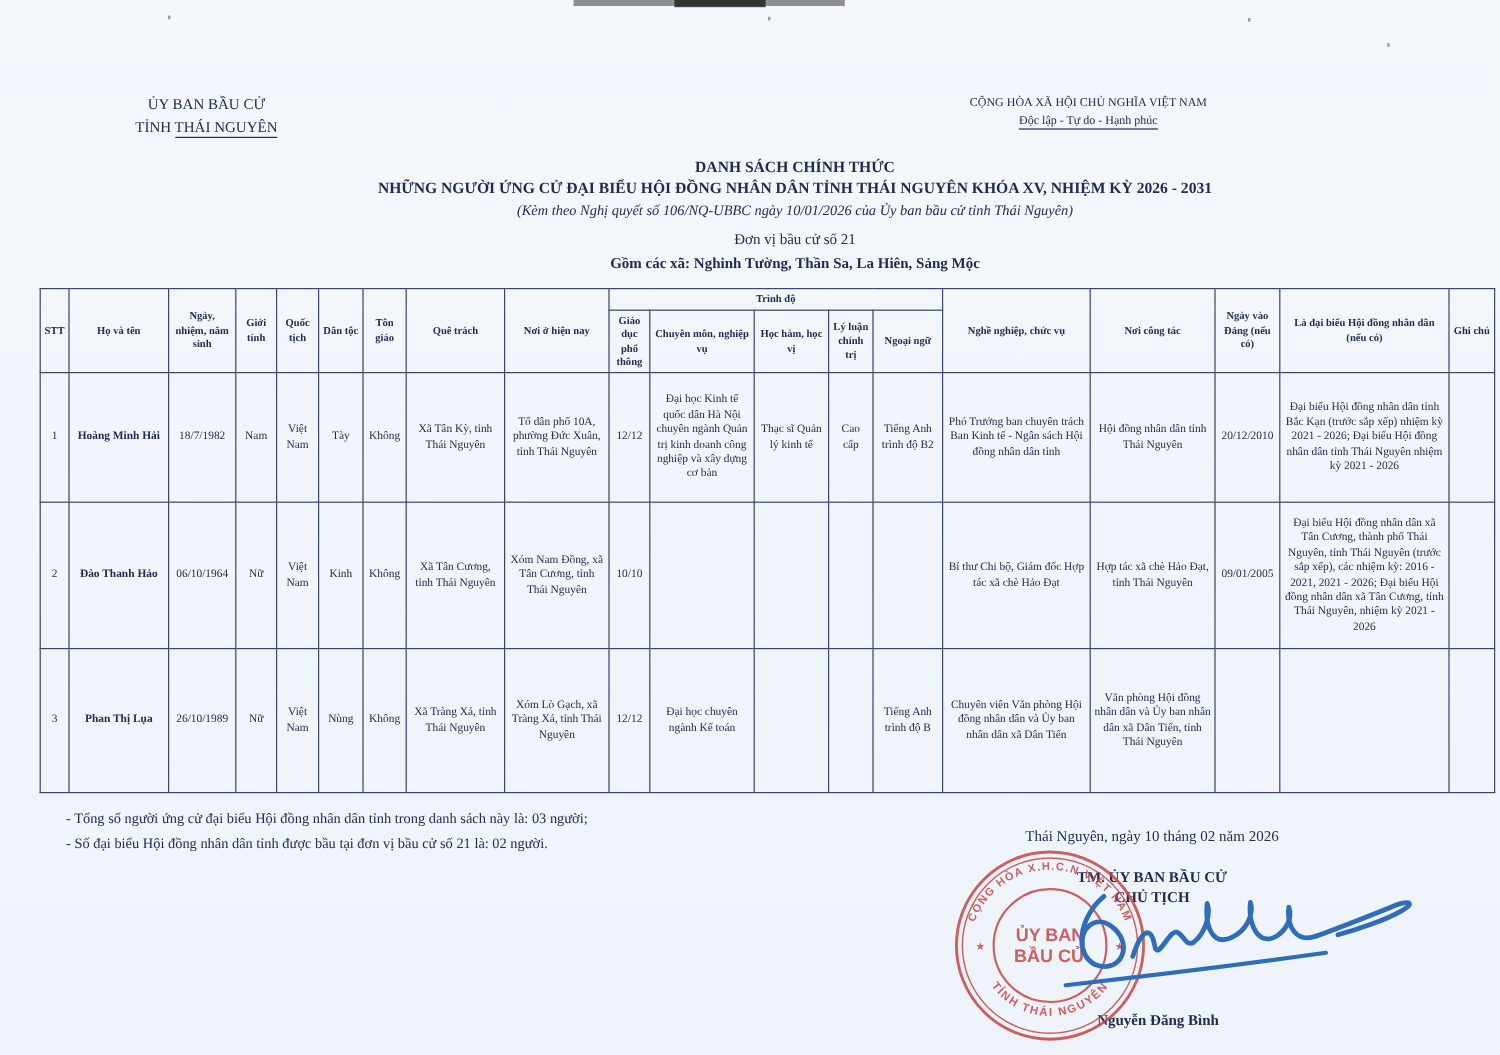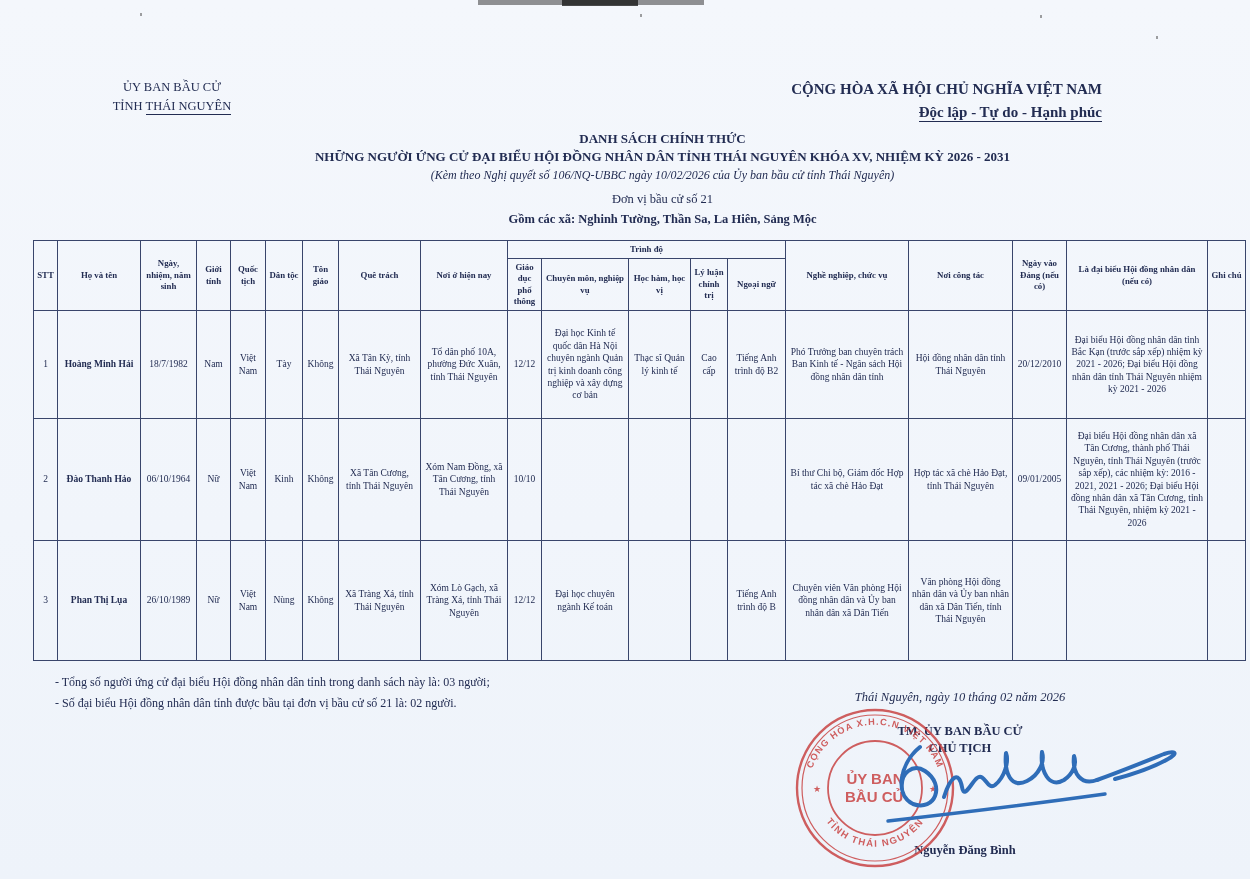--- a/index.html
+++ b/index.html
@@ -5,21 +5,21 @@
   html,body{margin:0;padding:0;}
   body{width:1250px;height:879px;overflow:hidden;background:#eef2f9;}
   .doc{position:relative;width:1250px;height:879px;background:linear-gradient(180deg,#f4f7fc 0%,#f1f5fb 60%,#eef3fa 100%);
        font-family:"Liberation Serif", serif;color:#222c52;}
   
   .artifact-bar{position:absolute;left:478px;top:0;width:226px;height:5px;background:#3a3a3a;opacity:.55;}
   .artifact-bar-core{position:absolute;left:562px;top:0;width:76px;height:6px;background:#1d1d1d;opacity:.8;}
   .speck{position:absolute;width:2px;height:3px;background:#444;opacity:.5;}
   
   .hdr-left{position:absolute;left:82px;top:78px;width:180px;text-align:center;font-weight:normal;font-size:12.5px;line-height:1.5;}
-  .hdr-right{position:absolute;left:712px;top:78px;width:390px;text-align:right;font-weight:bold;font-size:15px;line-height:1.5;}
+  .hdr-right{position:absolute;left:712px;top:78px;width:390px;text-align:center;font-weight:normal;font-size:10px;line-height:1.5;}
   .u{border-bottom:1.3px solid #222c52;padding-bottom:1px;}
   .title-block{position:absolute;left:120px;top:130px;width:1085px;text-align:center;line-height:1.4;}
   .t1,.t2{font-weight:bold;font-size:13px;}
   .tnote{font-style:italic;font-size:12px;margin-top:1px;}
   .tunit{font-weight:normal;font-size:12.5px;margin-top:7px;}
   .tcommunes{font-weight:bold;font-size:12.5px;margin-top:2px;}
   
   table.main{position:absolute;left:33px;top:240px;width:1212px;border-collapse:collapse;table-layout:fixed;
              font-family:"Liberation Serif", serif;color:#222c52;}
   table.main th,table.main td{border:1px solid #39456b;padding:2px 3px;overflow:hidden;}
@@ -27,21 +27,21 @@
   table.main th{font-size:8.8px;font-weight:bold;text-align:center;vertical-align:middle;line-height:1.3;}
   table.main td{font-size:9.5px;text-align:center;vertical-align:middle;line-height:1.3;}
   tr.group-row{height:18px;}
   tr.sub-row{height:52px;}
   tr.r0{height:108px;} tr.r1{height:122px;} tr.r2{height:120px;}
   td.name{font-weight:bold;text-align:left;padding-left:5px;}
   
   .notes{position:absolute;left:55px;top:672px;font-weight:normal;font-size:12px;line-height:1.75;}
   
   .sig-block{position:absolute;left:795px;top:690px;width:330px;text-align:center;}
-  .sig-date{font-style:italic;font-size:12.5px;}
+  .sig-date{font-size:12.5px;}
   .sig-tm{font-weight:bold;font-size:12.5px;margin-top:19px;}
   .sig-role{font-weight:bold;font-size:12.5px;margin-top:2px;}
   .sig-name{position:absolute;left:835px;top:843px;width:260px;text-align:center;font-weight:bold;font-size:12.5px;}
   .seal{position:absolute;left:793px;top:706px;width:164px;height:164px;opacity:.85;}
   .autograph{position:absolute;left:858px;top:733px;width:335px;height:100px;}
 </style>
 </head>
 <body>
 
 <div class="doc">
@@ -59,21 +59,21 @@
   </div>
 
   <div class="hdr-right">
     <div>CỘNG HÒA XÃ HỘI CHỦ NGHĨA VIỆT NAM</div>
     <div><span class="u">Độc lập - Tự do - Hạnh phúc</span></div>
   </div>
 
   <div class="title-block">
     <div class="t1">DANH SÁCH CHÍNH THỨC</div>
     <div class="t2">NHỮNG NGƯỜI ỨNG CỬ ĐẠI BIỂU HỘI ĐỒNG NHÂN DÂN TỈNH THÁI NGUYÊN KHÓA XV, NHIỆM KỲ 2026 - 2031</div>
-    <div class="tnote">(Kèm theo Nghị quyết số 106/NQ-UBBC ngày 10/02/2026 của Ủy ban bầu cử tỉnh Thái Nguyên)</div>
+    <div class="tnote">(Kèm theo Nghị quyết số 106/NQ-UBBC ngày 10/01/2026 của Ủy ban bầu cử tỉnh Thái Nguyên)</div>
     <div class="tunit">Đơn vị bầu cử số 21</div>
     <div class="tcommunes">Gồm các xã: Nghinh Tường, Thần Sa, La Hiên, Sảng Mộc</div>
   </div>
 
   <table class="main">
     <colgroup>
       <col style="width:24px">
         <col style="width:83px">
         <col style="width:56px">
         <col style="width:34px">

